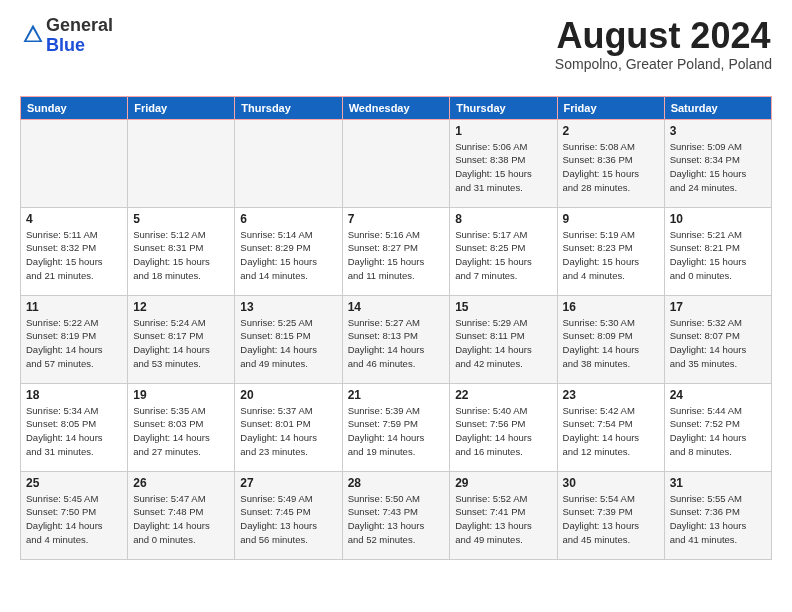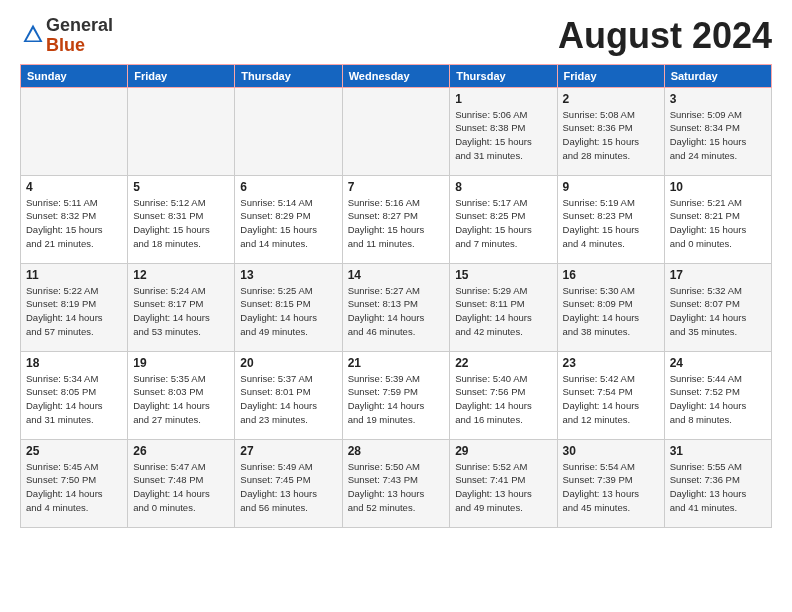--- a/index.html
+++ b/index.html
@@ -7,34 +7,34 @@
       font-family: Arial, sans-serif;
       background: #fff;
       width: 792px;
       min-height: 612px;
       padding: 16px 20px;
     }
     .header {
       display: flex;
       align-items: flex-start;
       justify-content: space-between;
-      margin-bottom: 8px;
+      margin-bottom: 24px;
     }
     .logo {
       display: flex;
       align-items: center;
       gap: 2px;
     }
     .logo-text {
       font-size: 18px;
       font-weight: bold;
       line-height: 1.1;
     }
     .logo-general { color: #333; }
-    .logo-blue { color: #c2410c; }
+    .logo-blue { color: #1d4ed8; }
     .logo-icon {
       width: 22px;
       height: 22px;
       margin-left: 2px;
     }
     .title-block {
       text-align: center;
     }
     .month-title {
       font-size: 36px;
@@ -103,20 +103,21 @@
     </div>
     <div>
       <div class="logo-text">
         <span class="logo-general">General</span><br>
         <span class="logo-blue">Blue</span>
       </div>
     </div>
   </div>
   <div class="title-block">
     <div class="month-title">August 2024</div>
+    <div class="location">Sompolno, Greater Poland, Poland</div>
   </div>
 </div>
 
 <table>
   <thead>
     <tr id="header-row">
         <th>Sunday</th>
         <th>Friday</th>
         <th>Thursday</th>
         <th>Wednesday</th>

